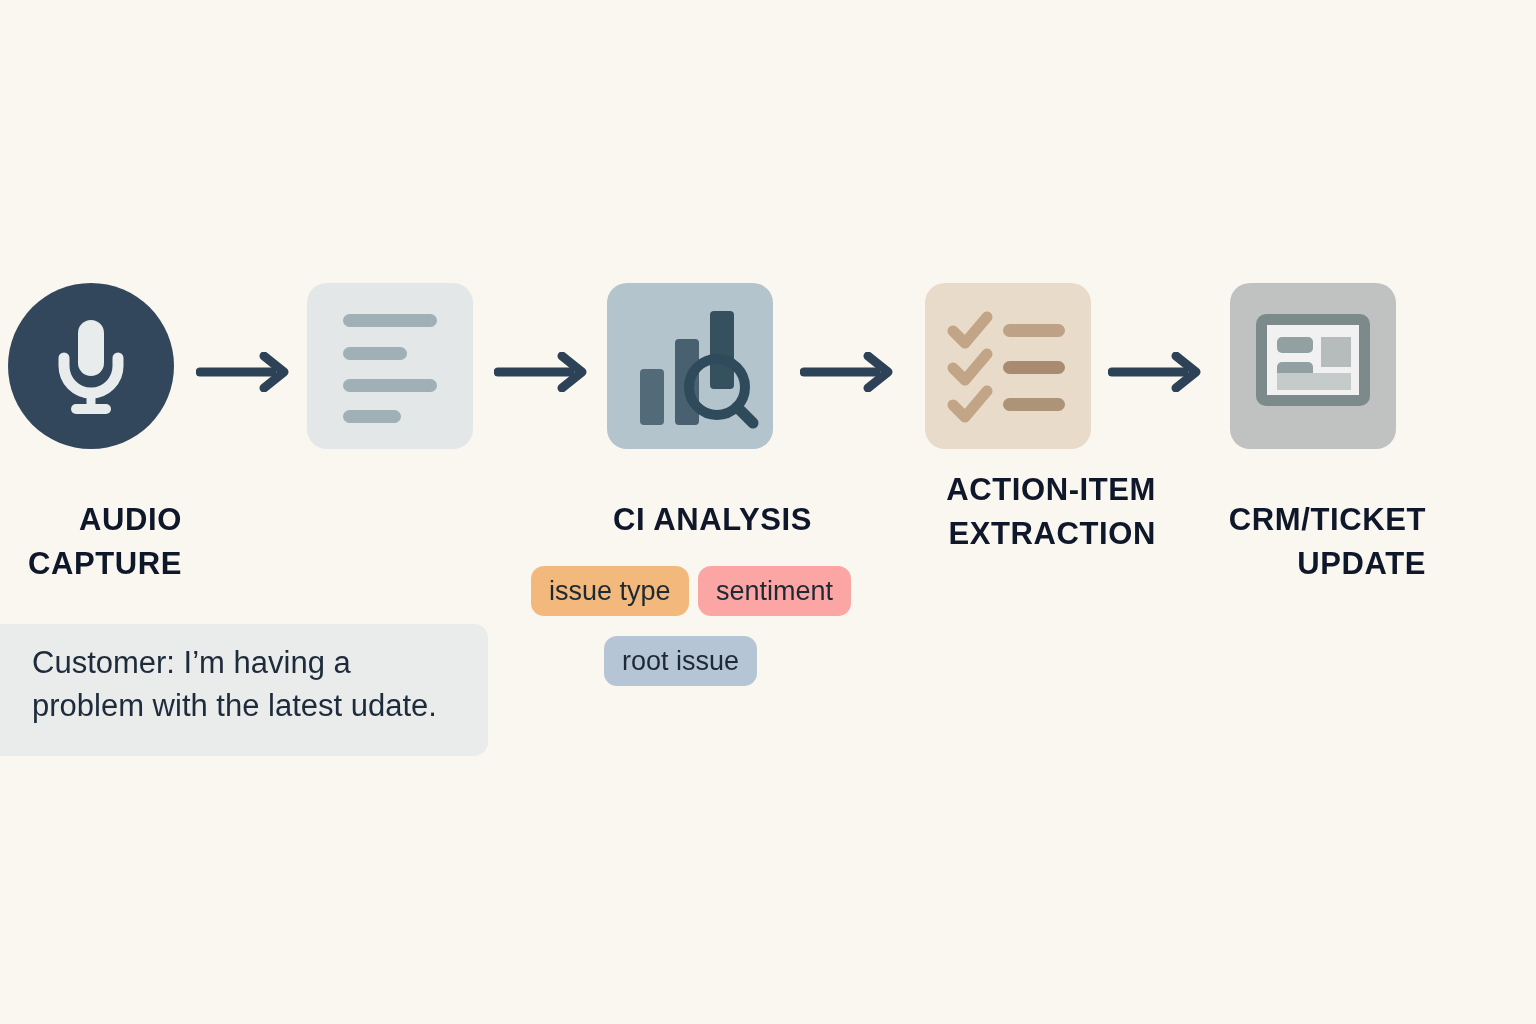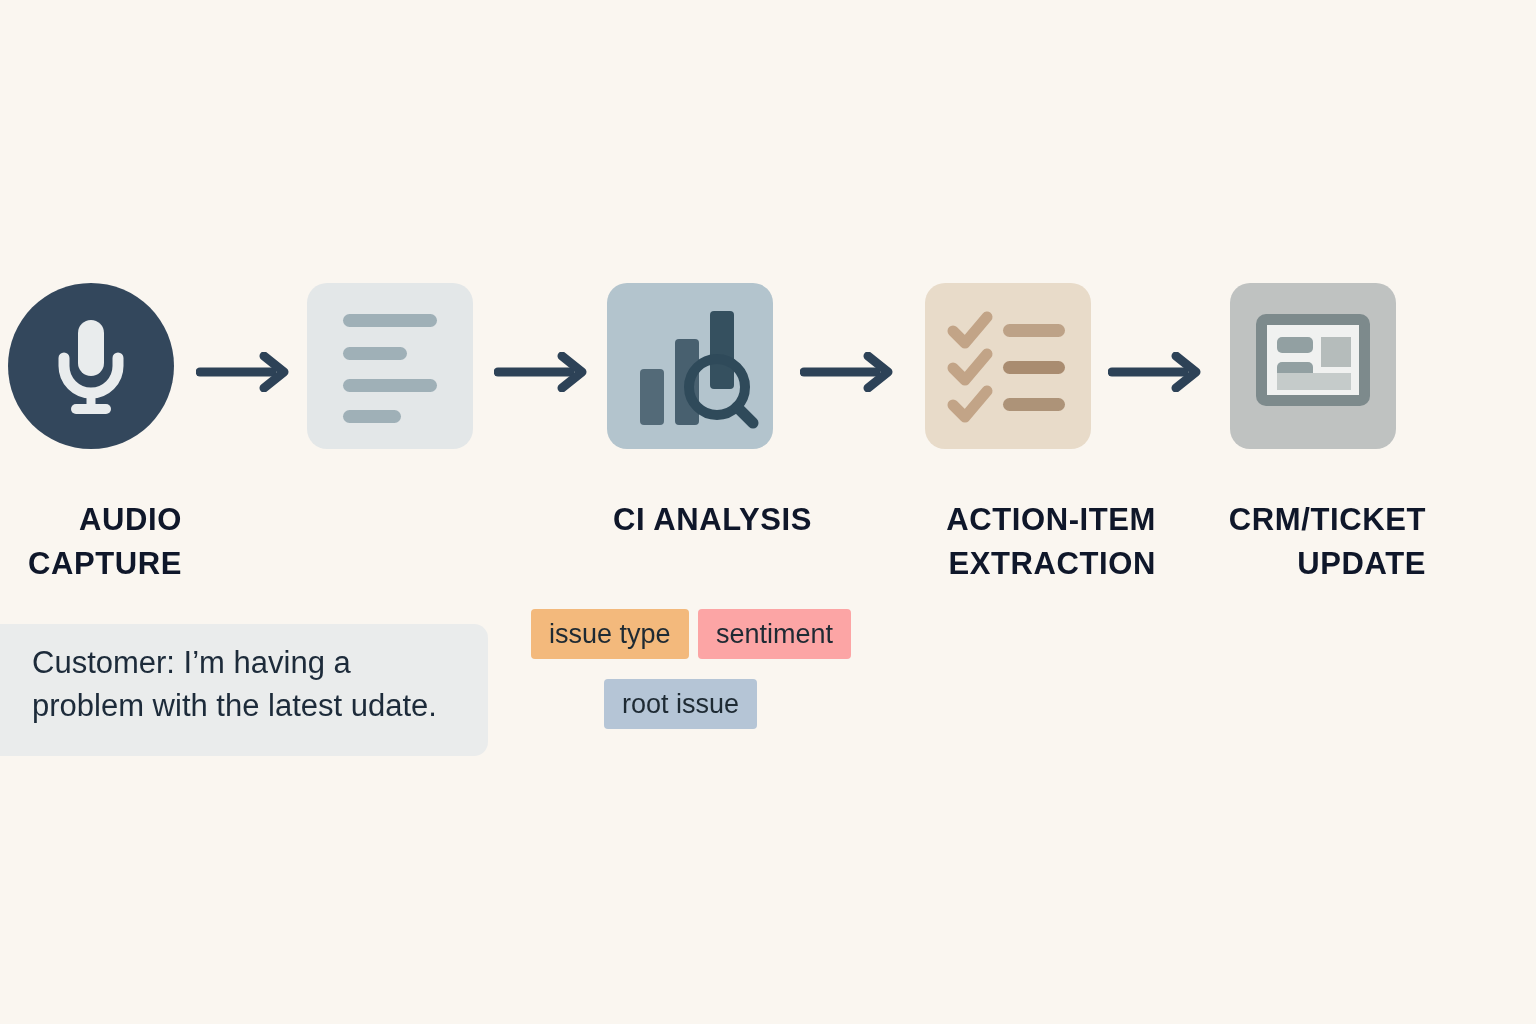--- a/index.html
+++ b/index.html
@@ -103,36 +103,35 @@
     font-weight: bold;
     letter-spacing: 0.6px;
     color: #0f172a;
     line-height: 1.42;
     text-align: right;
     white-space: pre-line;
   }
   .lb1 { left: 0px;    top: 498px; width: 182px; }
   .lb2 { left: 252px;  top: 498px; width: 272px; }
   .lb3 { left: 568px;  top: 498px; width: 244px; }
-  .lb4 { left: 868px;  top: 498px; width: 288px; }
+  .lb4 { left: 868px;  top: 468px; width: 288px; }
   .lb5 { left: 1158px; top: 498px; width: 268px; }
 
   
   .tag {
     position: absolute;
     display: flex;
     align-items: center;
     justify-content: center;
-    border-radius: 4px;
+    border-radius: 13px;
     font-size: 27px;
     color: #1e2a33;
     padding: 16px 18px;
     height: 50px;
     box-sizing: border-box;
-    margin-top: 43px;
   }
   .tag-issue {
     left: 531px;
     top: 566px;
     background: #f3b97c;
   }
   .tag-sentiment {
     left: 698px;
     top: 566px;
     background: #fca5a5;

